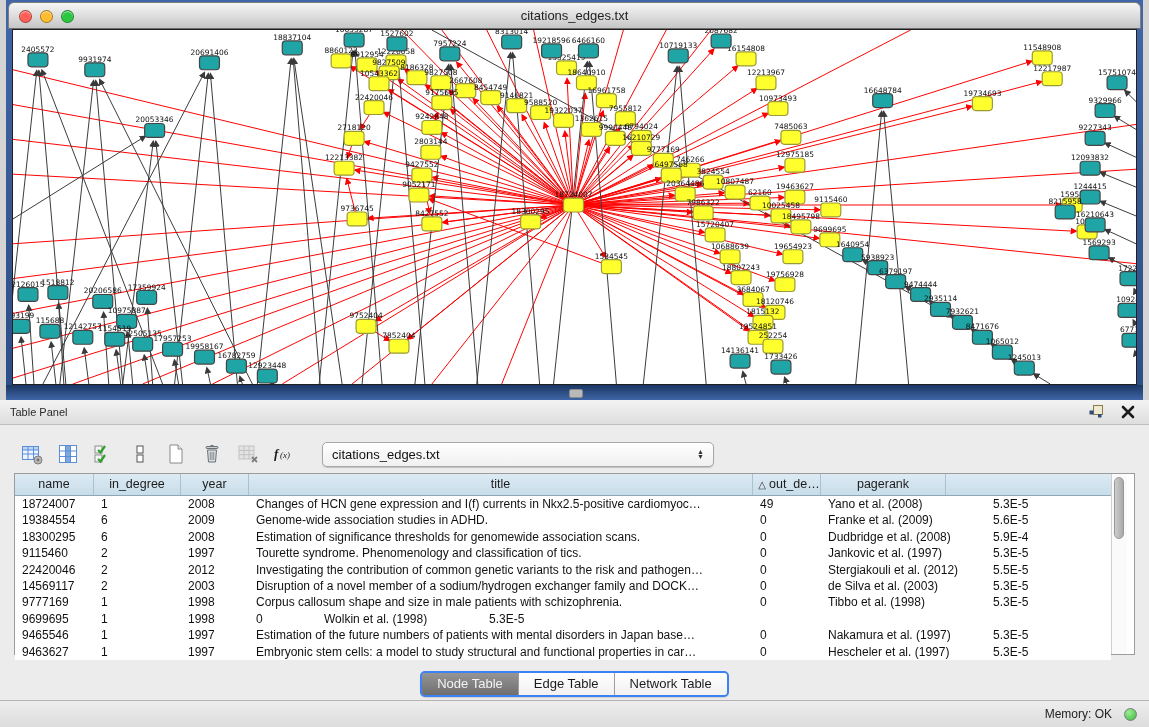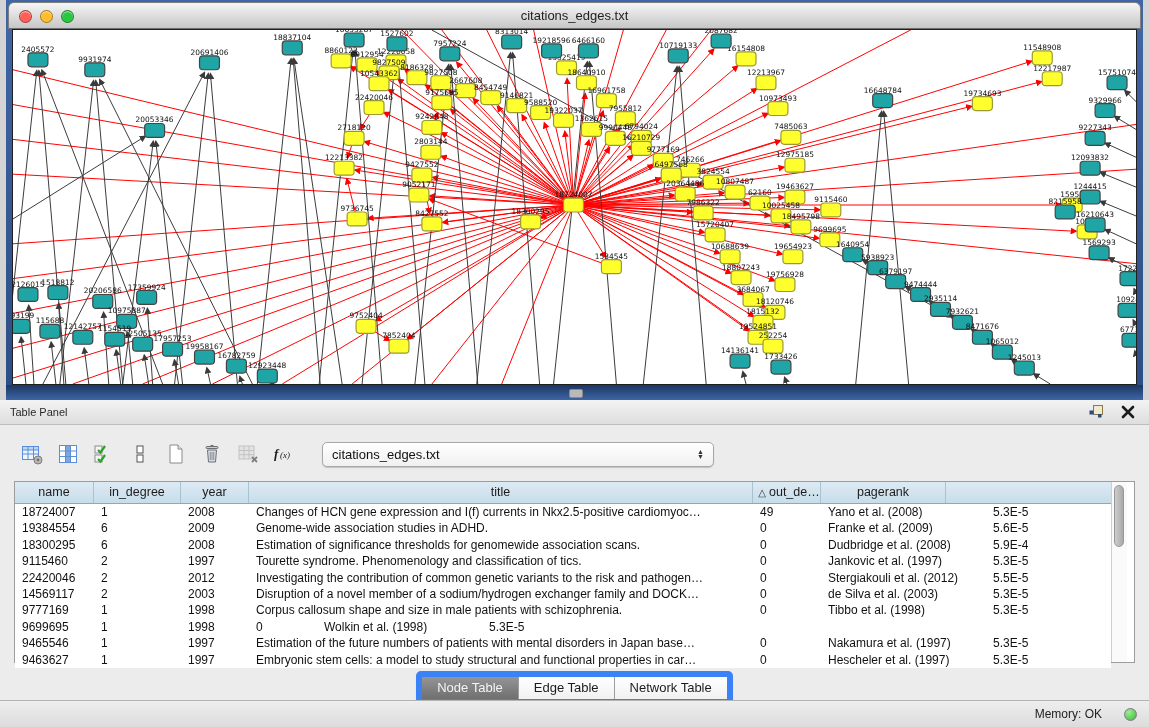--- a/index.html
+++ b/index.html
@@ -21,41 +21,41 @@
   .paneltitle{position:absolute;left:10px;top:0;line-height:24px;font-size:11px;color:#2a2a2a}
   .panelicons{position:absolute;right:12px;top:3px;display:flex;gap:14px;align-items:center}
   .panelicons .pib{width:18px;height:18px;cursor:pointer}
   .panelbody{position:absolute;left:0;top:425px;width:1149px;height:275px;background:#ececec}
   .toolbar{position:absolute;left:18px;top:12px;height:34px;display:flex;align-items:center;gap:9px}
   .tbtn{width:27px;height:27px;border:none;background:transparent;padding:1px;cursor:pointer}
   .tbtn svg{width:24px;height:24px}
   .combo{margin-left:16px;width:372px;height:23px;background:linear-gradient(#ffffff,#f0f0f0);border:1px solid #a7a7a7;border-radius:5px;box-shadow:0 1px 1px rgba(0,0,0,.18);display:flex;align-items:center;justify-content:space-between;padding:0 9px;font-size:13px;color:#111;cursor:pointer}
   .stepper{display:flex;flex-direction:column;line-height:5px;font-size:7px;color:#333}
   
-  .tablewrap{position:absolute;left:14px;top:56px;width:1121px;height:182px;background:#fff;border:1px solid #9c9c9c;box-sizing:border-box;display:flex}
+  .tablewrap{position:absolute;left:14px;top:48px;width:1121px;height:182px;background:#fff;border:1px solid #9c9c9c;box-sizing:border-box;display:flex}
   .grid{width:1096px}
   .thead{display:flex;height:22px;background:linear-gradient(#ddeaf3,#c7ddea);border-bottom:1px solid #8fa8b8;box-sizing:border-box}
   .th{font-size:12.5px;color:#1c1c1c;line-height:21px;text-align:center;border-right:1px solid #a9c2cf;box-sizing:border-box;overflow:hidden;white-space:nowrap;cursor:pointer}
   .th.sorted{text-align:center;padding-left:5px}
   .th .tri{font-size:10px;color:#333;margin-right:3px}
   .trow{display:flex;height:16.4px;background:#fff}
   .td{font-size:12px;color:#111;line-height:16px;padding-left:7px;box-sizing:border-box;overflow:hidden;white-space:nowrap;text-overflow:ellipsis;cursor:default}
   .c0{width:79px}.c1{width:87px}.c2{width:68px}.c3{width:504px}.c4{width:68px}.c5{width:165px}.c6{width:125px}
   .vscroll{width:15px;background:#fafafa;border-left:1px solid #cfcfcf;position:relative;cursor:pointer}
   .vthumb{position:absolute;left:2px;top:3px;width:10px;height:62px;border-radius:6px;background:linear-gradient(90deg,#cdcdcd,#a9a9a9);border:1px solid #979797;box-sizing:border-box}
   .gridfill{flex:1;background:#fff}
   
   .tabsrow{position:absolute;left:0;top:246px;width:1149px;display:flex;justify-content:center}
-  .segmented{display:flex;height:22px;border:6px solid #3b82f6;border-radius:5px;overflow:hidden;background:#a3a3a3;box-shadow:0 1px 1px rgba(0,0,0,.12)}
+  .segmented{display:flex;height:22px;border:2px solid #3b82f6;border-radius:5px;overflow:hidden;background:#a3a3a3;box-shadow:0 1px 1px rgba(0,0,0,.12)}
   .seg{padding:0 15px;font-size:13px;line-height:21px;color:#1c1c1c;background:linear-gradient(#ffffff,#f1f1f1);cursor:pointer;border-left:1px solid #9d9d9d}
   .seg:first-child{border-left:none}
   .seg.sel{background:linear-gradient(#959595,#6f6f6f);color:#f4f4f4}
   
   .statusbar{position:absolute;left:0;top:700px;width:1149px;height:27px;background:linear-gradient(#eeeeee,#dcdcdc);border-top:1px solid #b3b3b3;box-sizing:border-box}
-  .memory{position:absolute;right:12px;top:0;height:26px;display:flex;align-items:center;gap:22px;font-size:12px;color:#222}
+  .memory{position:absolute;right:12px;top:0;height:26px;display:flex;align-items:center;gap:12px;font-size:12px;color:#222}
   .memdot{width:13px;height:13px;border-radius:50%;border:1px solid #7c7c7c;box-sizing:border-box;background:radial-gradient(circle at 35% 30%,#93ef8d,#2fb22f)}
 </style>
 </head>
 <body>
 
 <div class="app">
 
   <div class="desktop">
     <div class="netwin">
       <div class="titlebar">

